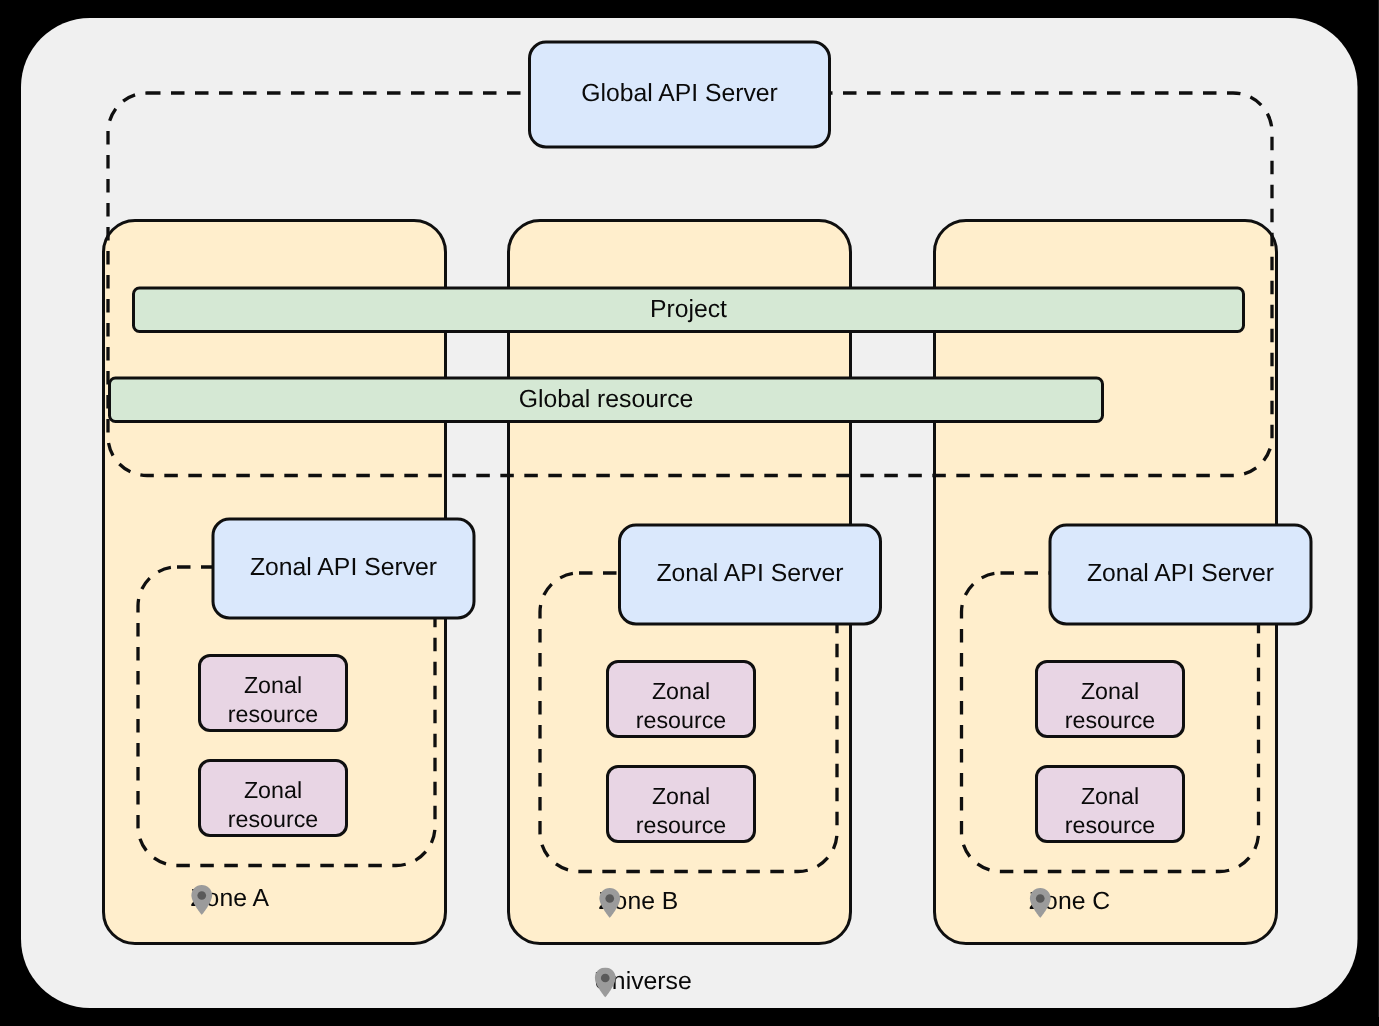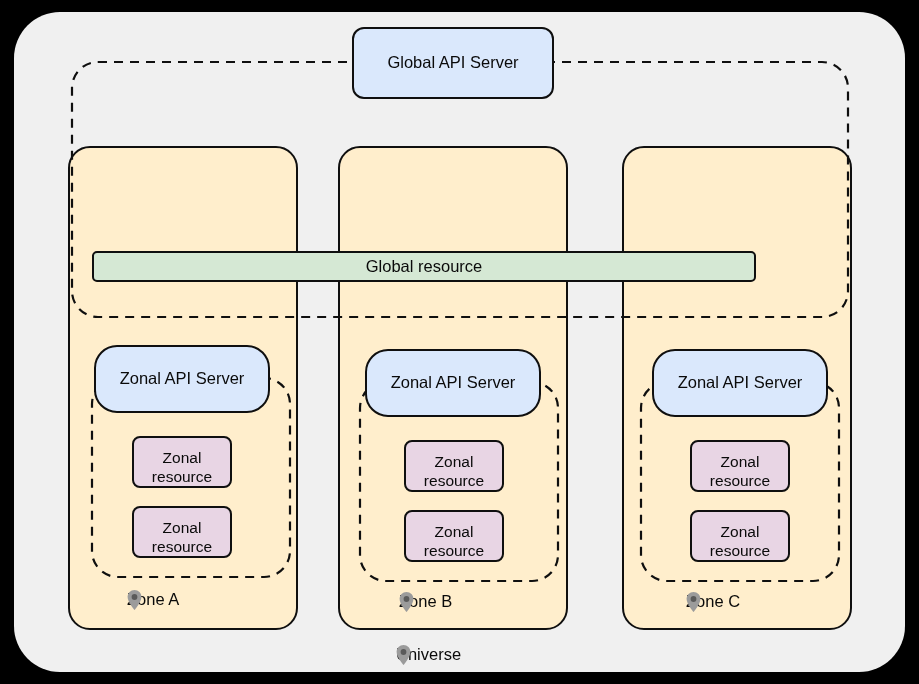--- a/index.html
+++ b/index.html
@@ -8,21 +8,21 @@
   #stage{position:relative;width:919px;height:684px;background:#000;}
   #panel{position:absolute;left:14px;top:12px;width:891px;height:660px;
          background:#f0f0f0;border-radius:46px;}
   .layer{position:absolute;left:0;top:0;width:919px;height:684px;}
   svg{position:absolute;left:0;top:0;}
   .box{position:absolute;box-sizing:border-box;border:2px solid #0f0f0f;
        display:flex;align-items:center;justify-content:center;
        text-align:center;color:#0a0a0a;line-height:1.18;}
   .zonecol{background:#ffeecc;border-radius:22px;}
   .greenbar{background:#d5e8d4;border-radius:5px;font-size:16.5px;}
-  .bluebox{background:#dae8fc;border-radius:23px;font-size:16.5px;}
+  .bluebox{background:#dae8fc;border-radius:12px;font-size:16.5px;margin-left:47px;}
   .pinkbox{background:#e8d5e4;border-radius:8px;font-size:15.5px;align-items:flex-end;}
   .globalbox{background:#dae8fc;border-radius:12px;font-size:16.5px;}
   .zlabel{position:absolute;display:flex;align-items:center;gap:7px;
           font-size:16.5px;color:#0a0a0a;white-space:nowrap;}
   .pin{width:15px;height:20px;flex:0 0 auto;}
 </style>
 </head>
 <body>
 
 <div id="stage">
@@ -37,21 +37,22 @@
     <g fill="none" stroke="#0f0f0f" stroke-width="2.2" stroke-dasharray="9,7">
       <rect x="72" y="62" width="776" height="255" rx="26" ry="26"></rect>
       <rect x="92" y="378" width="198" height="199" rx="26" ry="26"></rect>
       <rect x="360" y="382" width="198" height="199" rx="26" ry="26"></rect>
       <rect x="641" y="382" width="198" height="199" rx="26" ry="26"></rect>
     </g>
   </svg>
 
   <div class="box globalbox" style="left:352px;top:27px;width:202px;height:72px;">Global API Server</div>
 
-  <div class="box greenbar" style="left:92px;top:251px;width:664px;height:31px;">Global resource</div>
+  <div class="box greenbar" style="left:88px;top:191px;width:742px;height:31px;">Project</div>
+  <div class="box greenbar" style="left:72px;top:251px;width:664px;height:31px;">Global resource</div>
 
   <div class="box bluebox" style="left:94px;top:345px;width:176px;height:68px;">Zonal API Server</div>
   <div class="box pinkbox" style="left:132px;top:436px;width:100px;height:52px;">
     <span>
       <span>Zonal</span><br>
       <span>resource</span>
     </span>
   </div>
   <div class="box pinkbox" style="left:132px;top:506px;width:100px;height:52px;">
     <span>

